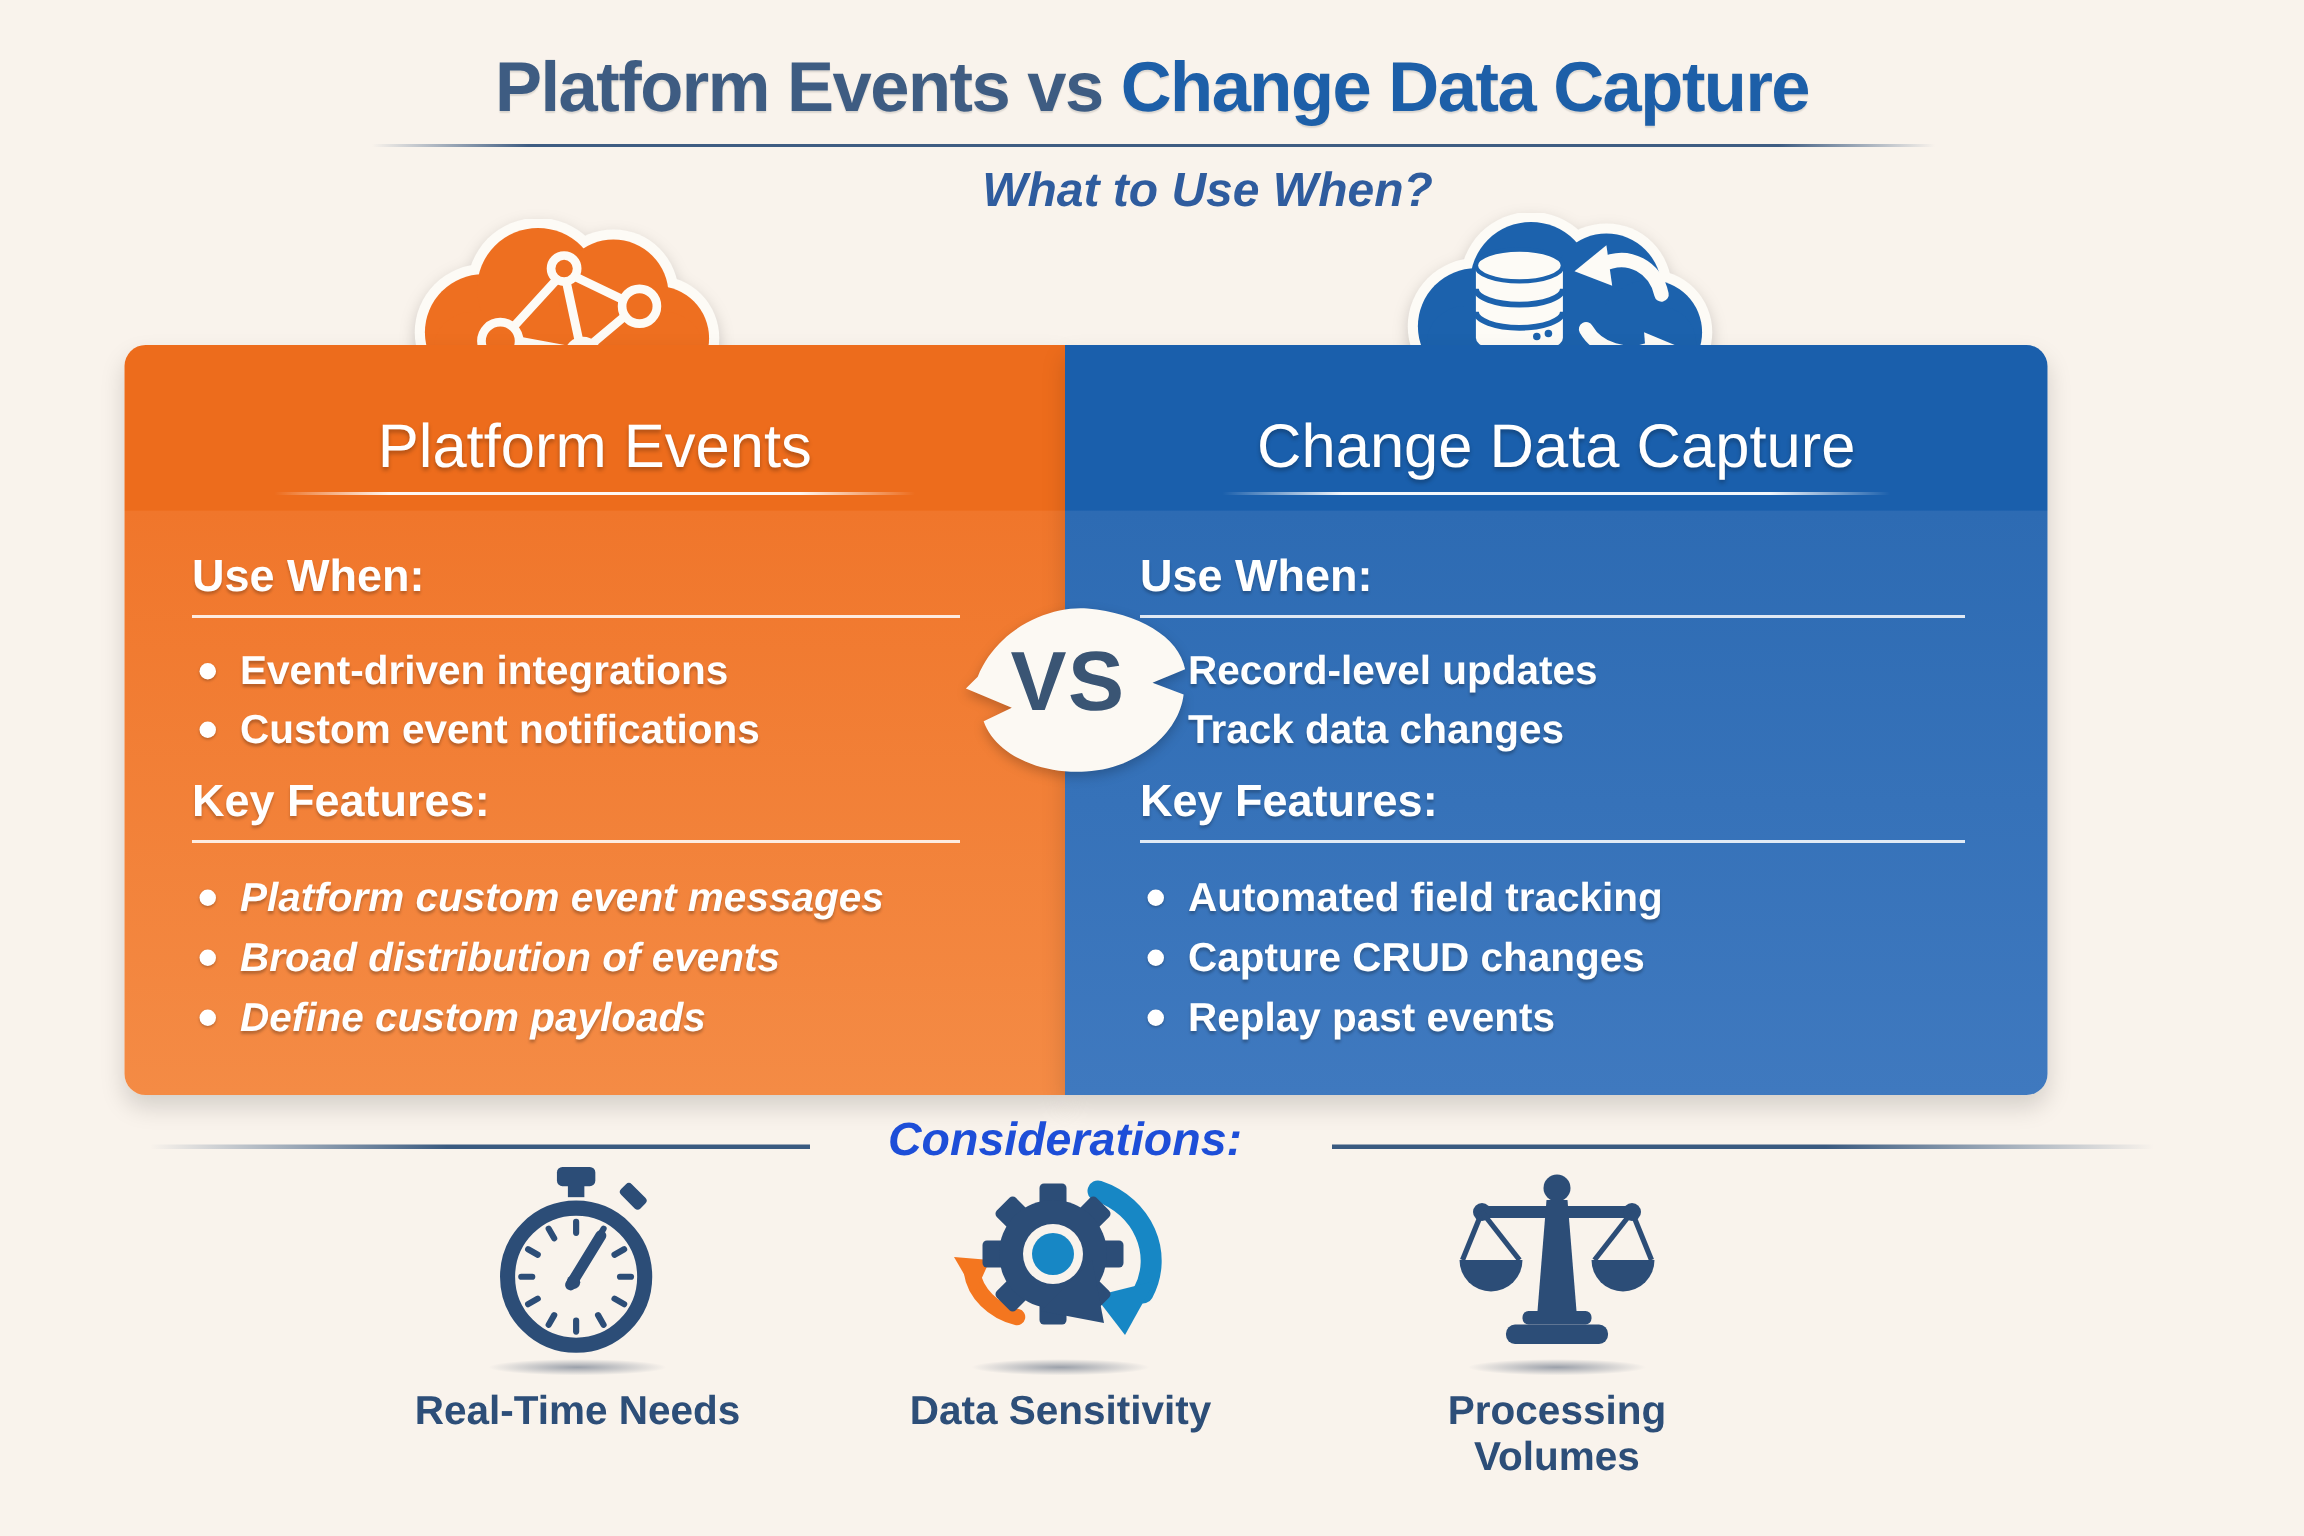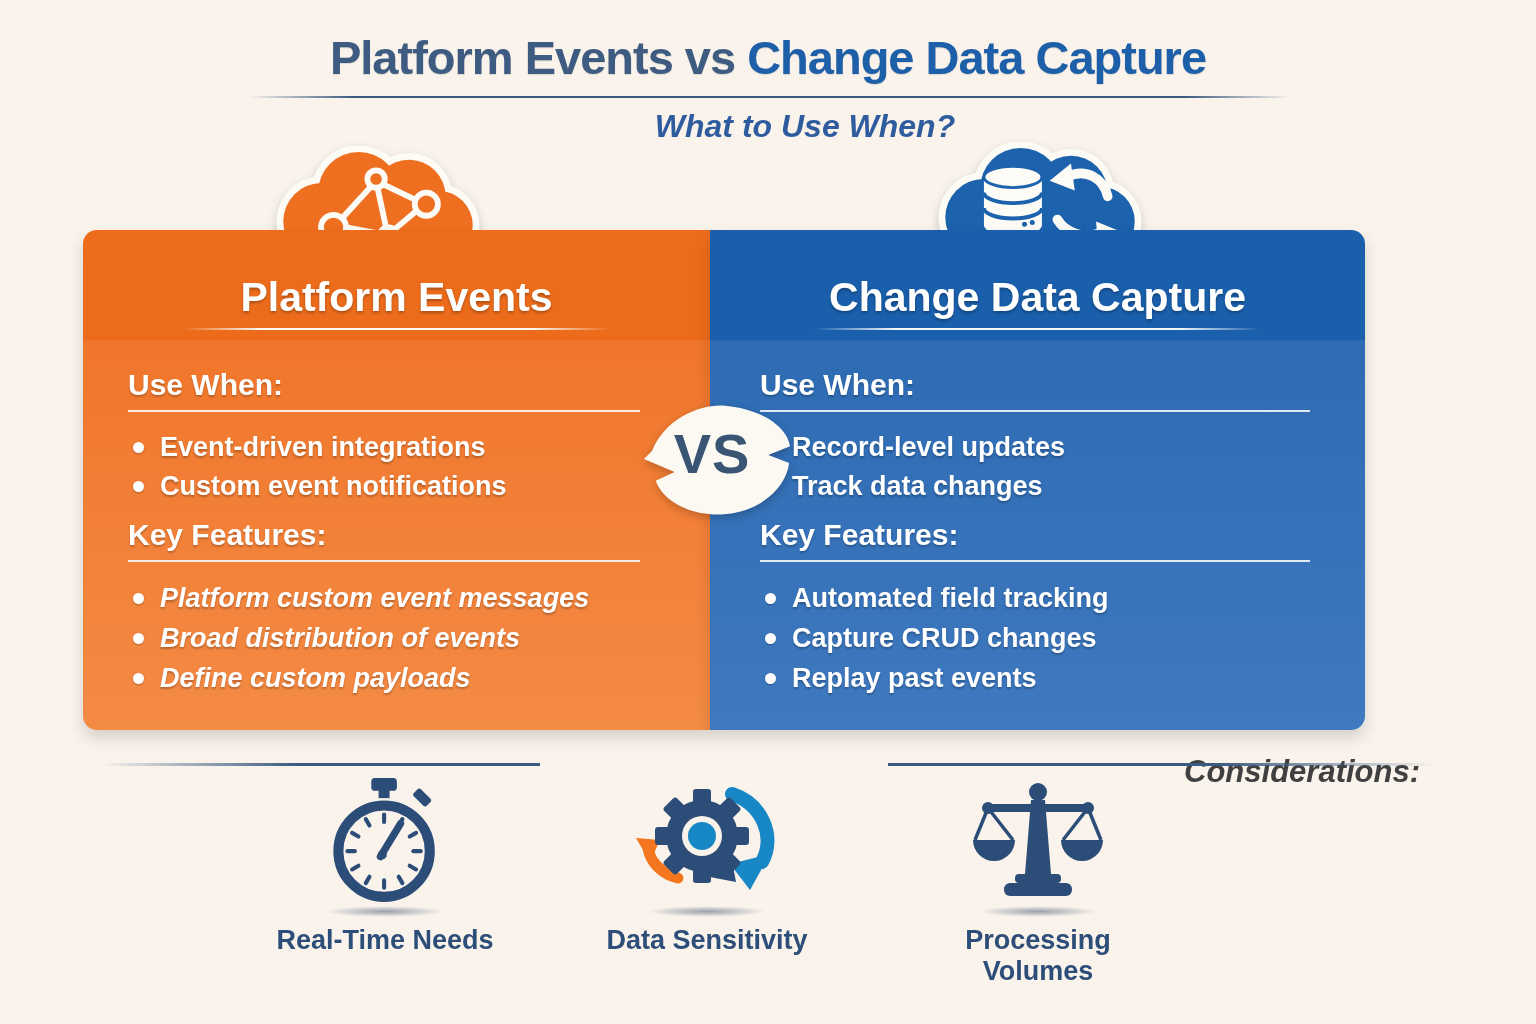--- a/index.html
+++ b/index.html
@@ -37,21 +37,21 @@
   .panel-left{
     left:83px;width:627px;border-radius:14px 0 0 14px;
     background:linear-gradient(180deg,#ED6C1C 0px,#ED6C1C 110px,#F0762B 111px,#F48B45 100%);
   }
   .panel-right{
     left:710px;width:655px;border-radius:0 14px 14px 0;
     background:linear-gradient(180deg,#1A5FAC 0px,#1A5FAC 110px,#2D6BB3 111px,#3F79BF 100%);
   }
   .panel-title{
     position:absolute;top:44px;left:0;width:100%;text-align:center;
-    font-size:41px;font-weight:700;color:#fff;
+    font-size:41px;font-weight:400;color:#fff;
     text-shadow:0 2px 3px rgba(0,0,0,.28);
   }
   .panel-title-rule{
     position:absolute;top:98px;left:16%;width:68%;height:2px;
     background:linear-gradient(90deg,rgba(255,255,255,0),rgba(255,255,255,.95) 18%,rgba(255,255,255,.95) 82%,rgba(255,255,255,0));
   }
   .sec-head{
     position:absolute;font-size:30px;font-weight:700;color:#fff;
     text-shadow:0 2px 2px rgba(0,0,0,.22);
   }
@@ -84,22 +84,22 @@
   
   .vs-badge{top:403px;left:638px;width:158px;height:122px;}
   .vs-badge svg{position:absolute;top:0;left:0;filter:drop-shadow(0 3px 4px rgba(0,0,0,.22));}
   .vs-text{
     position:absolute;top:18px;left:0;width:148px;text-align:center;
     font-size:56px;font-weight:800;color:#3A5574;letter-spacing:1px;
   }
 
   
   .consider-head{
-    top:742px;left:0;width:1420px;text-align:right;
-    font-size:31px;font-weight:700;font-style:italic;color:#404040;margin-top:12px;
+    top:742px;left:0;width:1420px;text-align:center;
+    font-size:31px;font-weight:700;font-style:italic;color:#1d4ed8;
   }
   .cline{top:763px;height:3px;}
   .cline-left{
     left:100px;width:440px;
     background:linear-gradient(90deg,rgba(58,90,128,0),#3A5A80 45%,#3A5A80 100%);
   }
   .cline-right{
     left:888px;width:548px;
     background:linear-gradient(90deg,#3A5A80 0%,#3A5A80 60%,rgba(58,90,128,0));
   }

